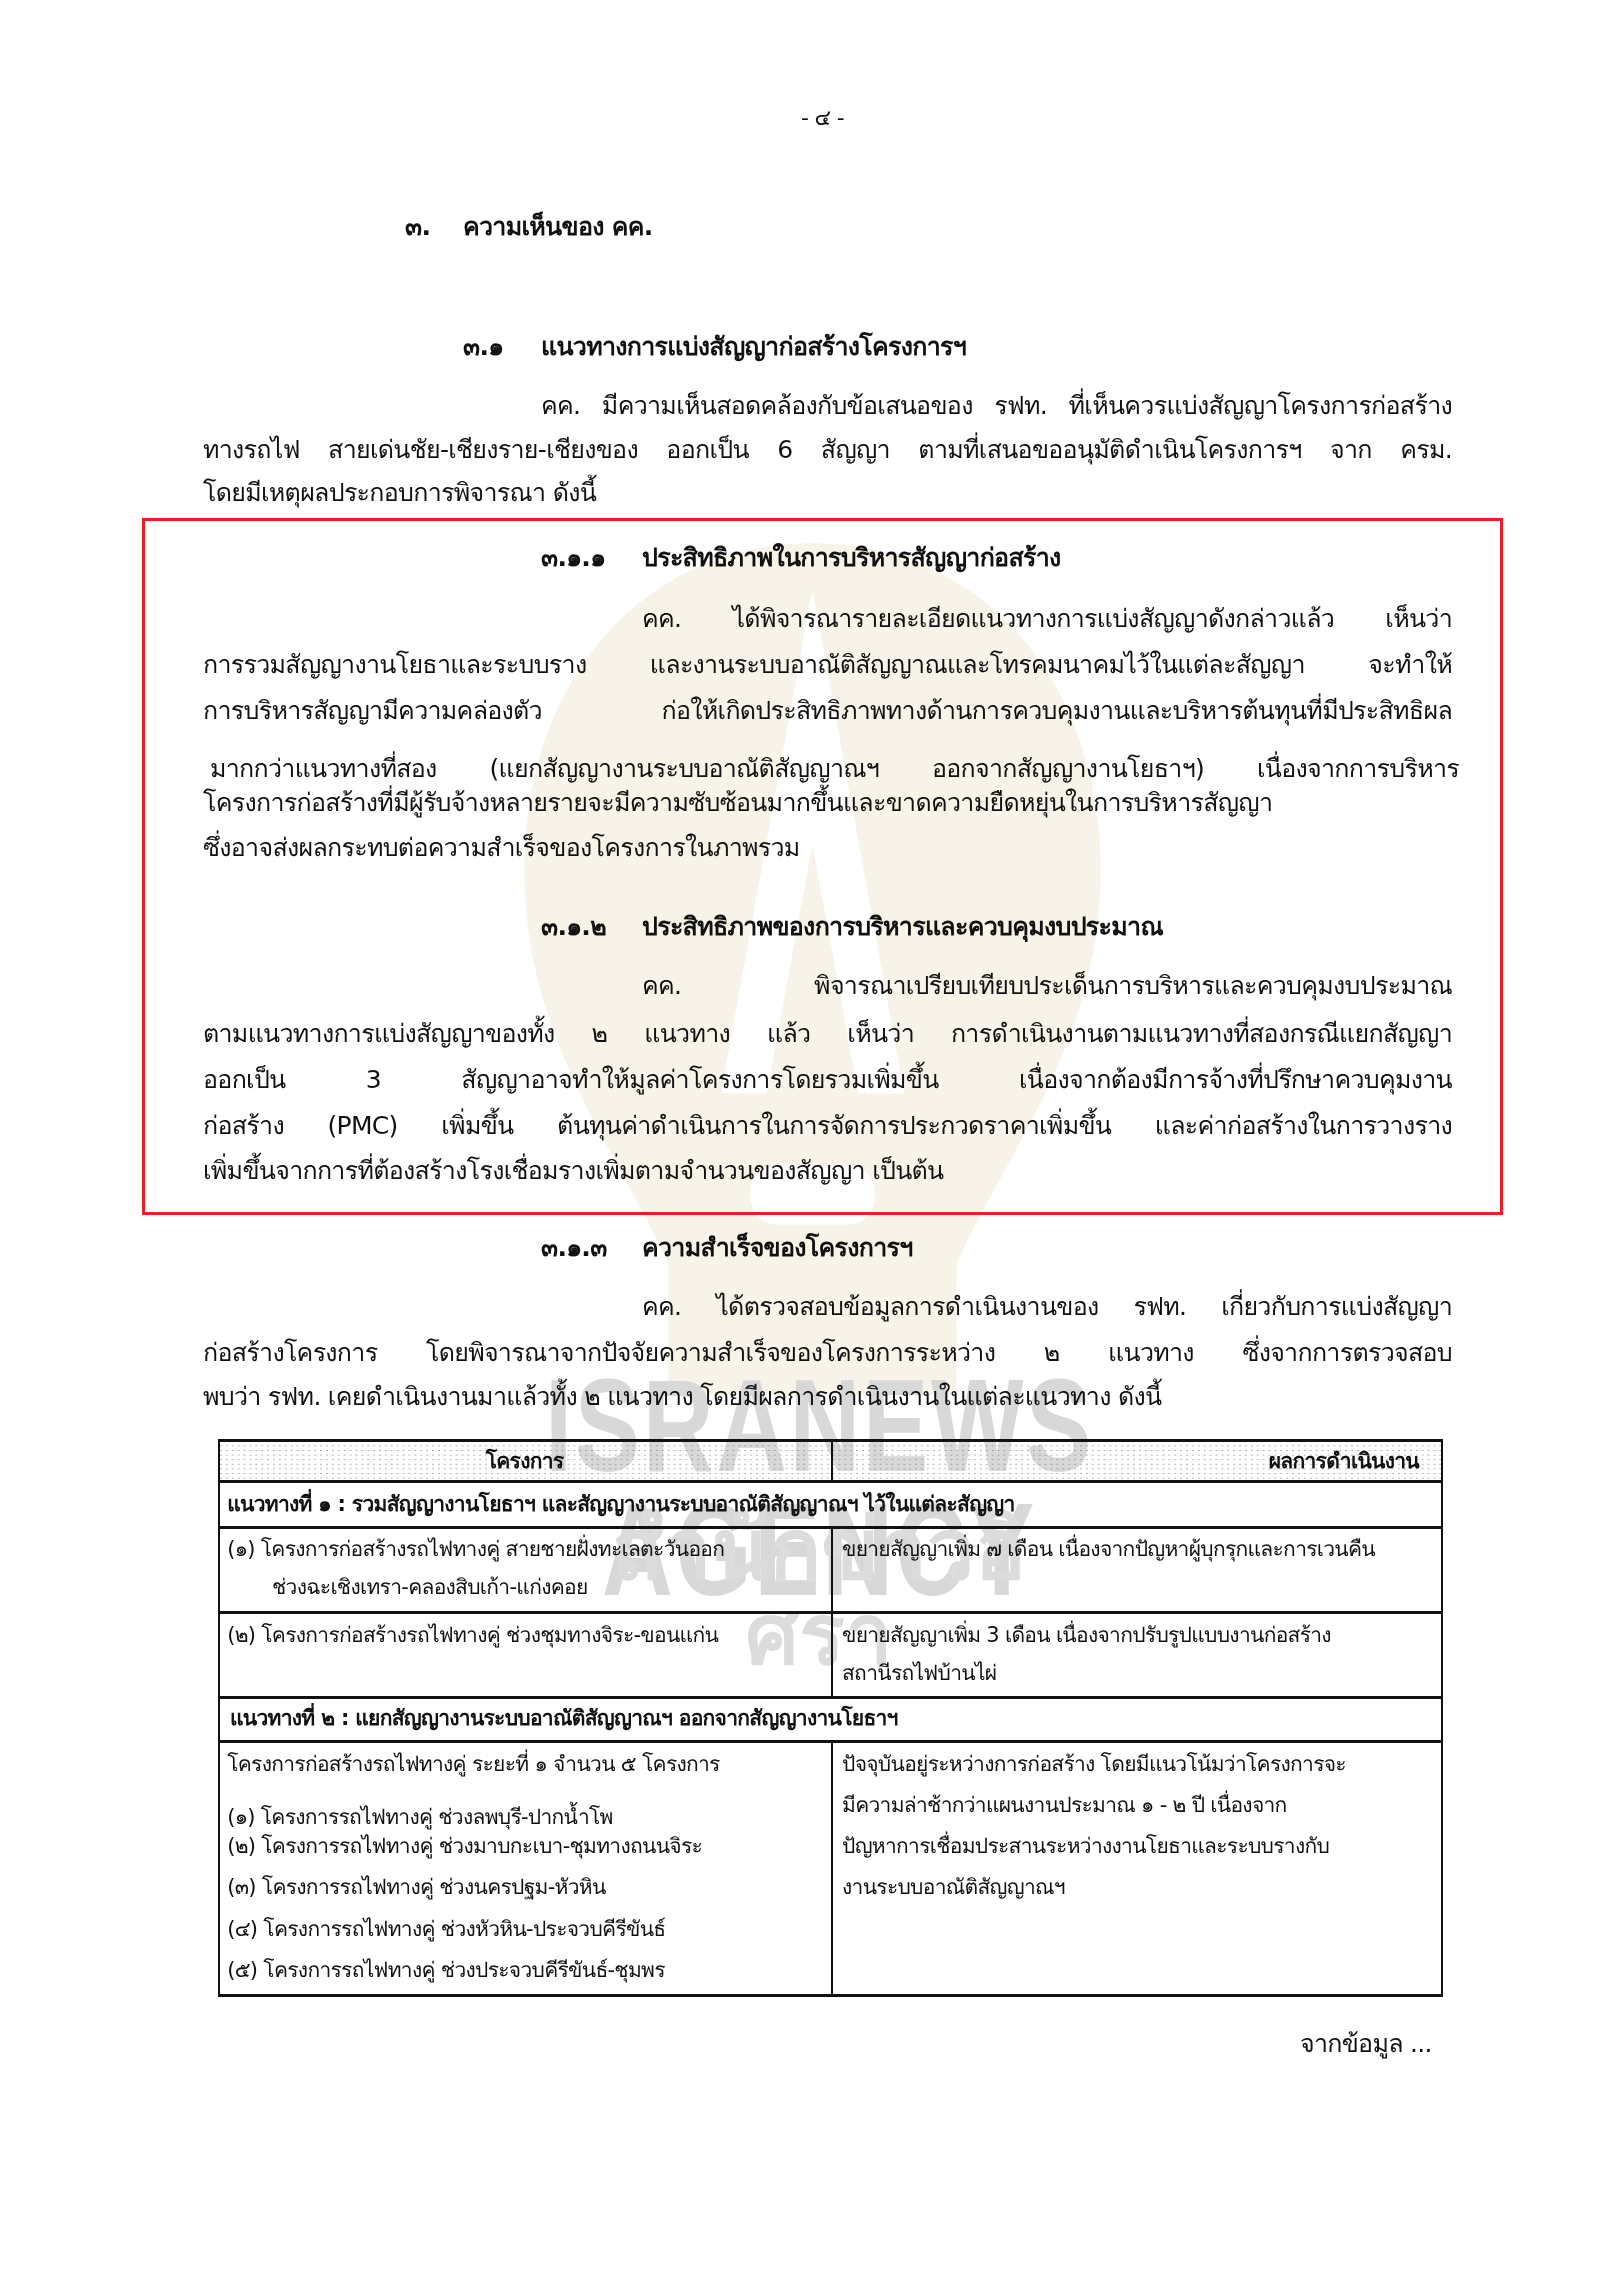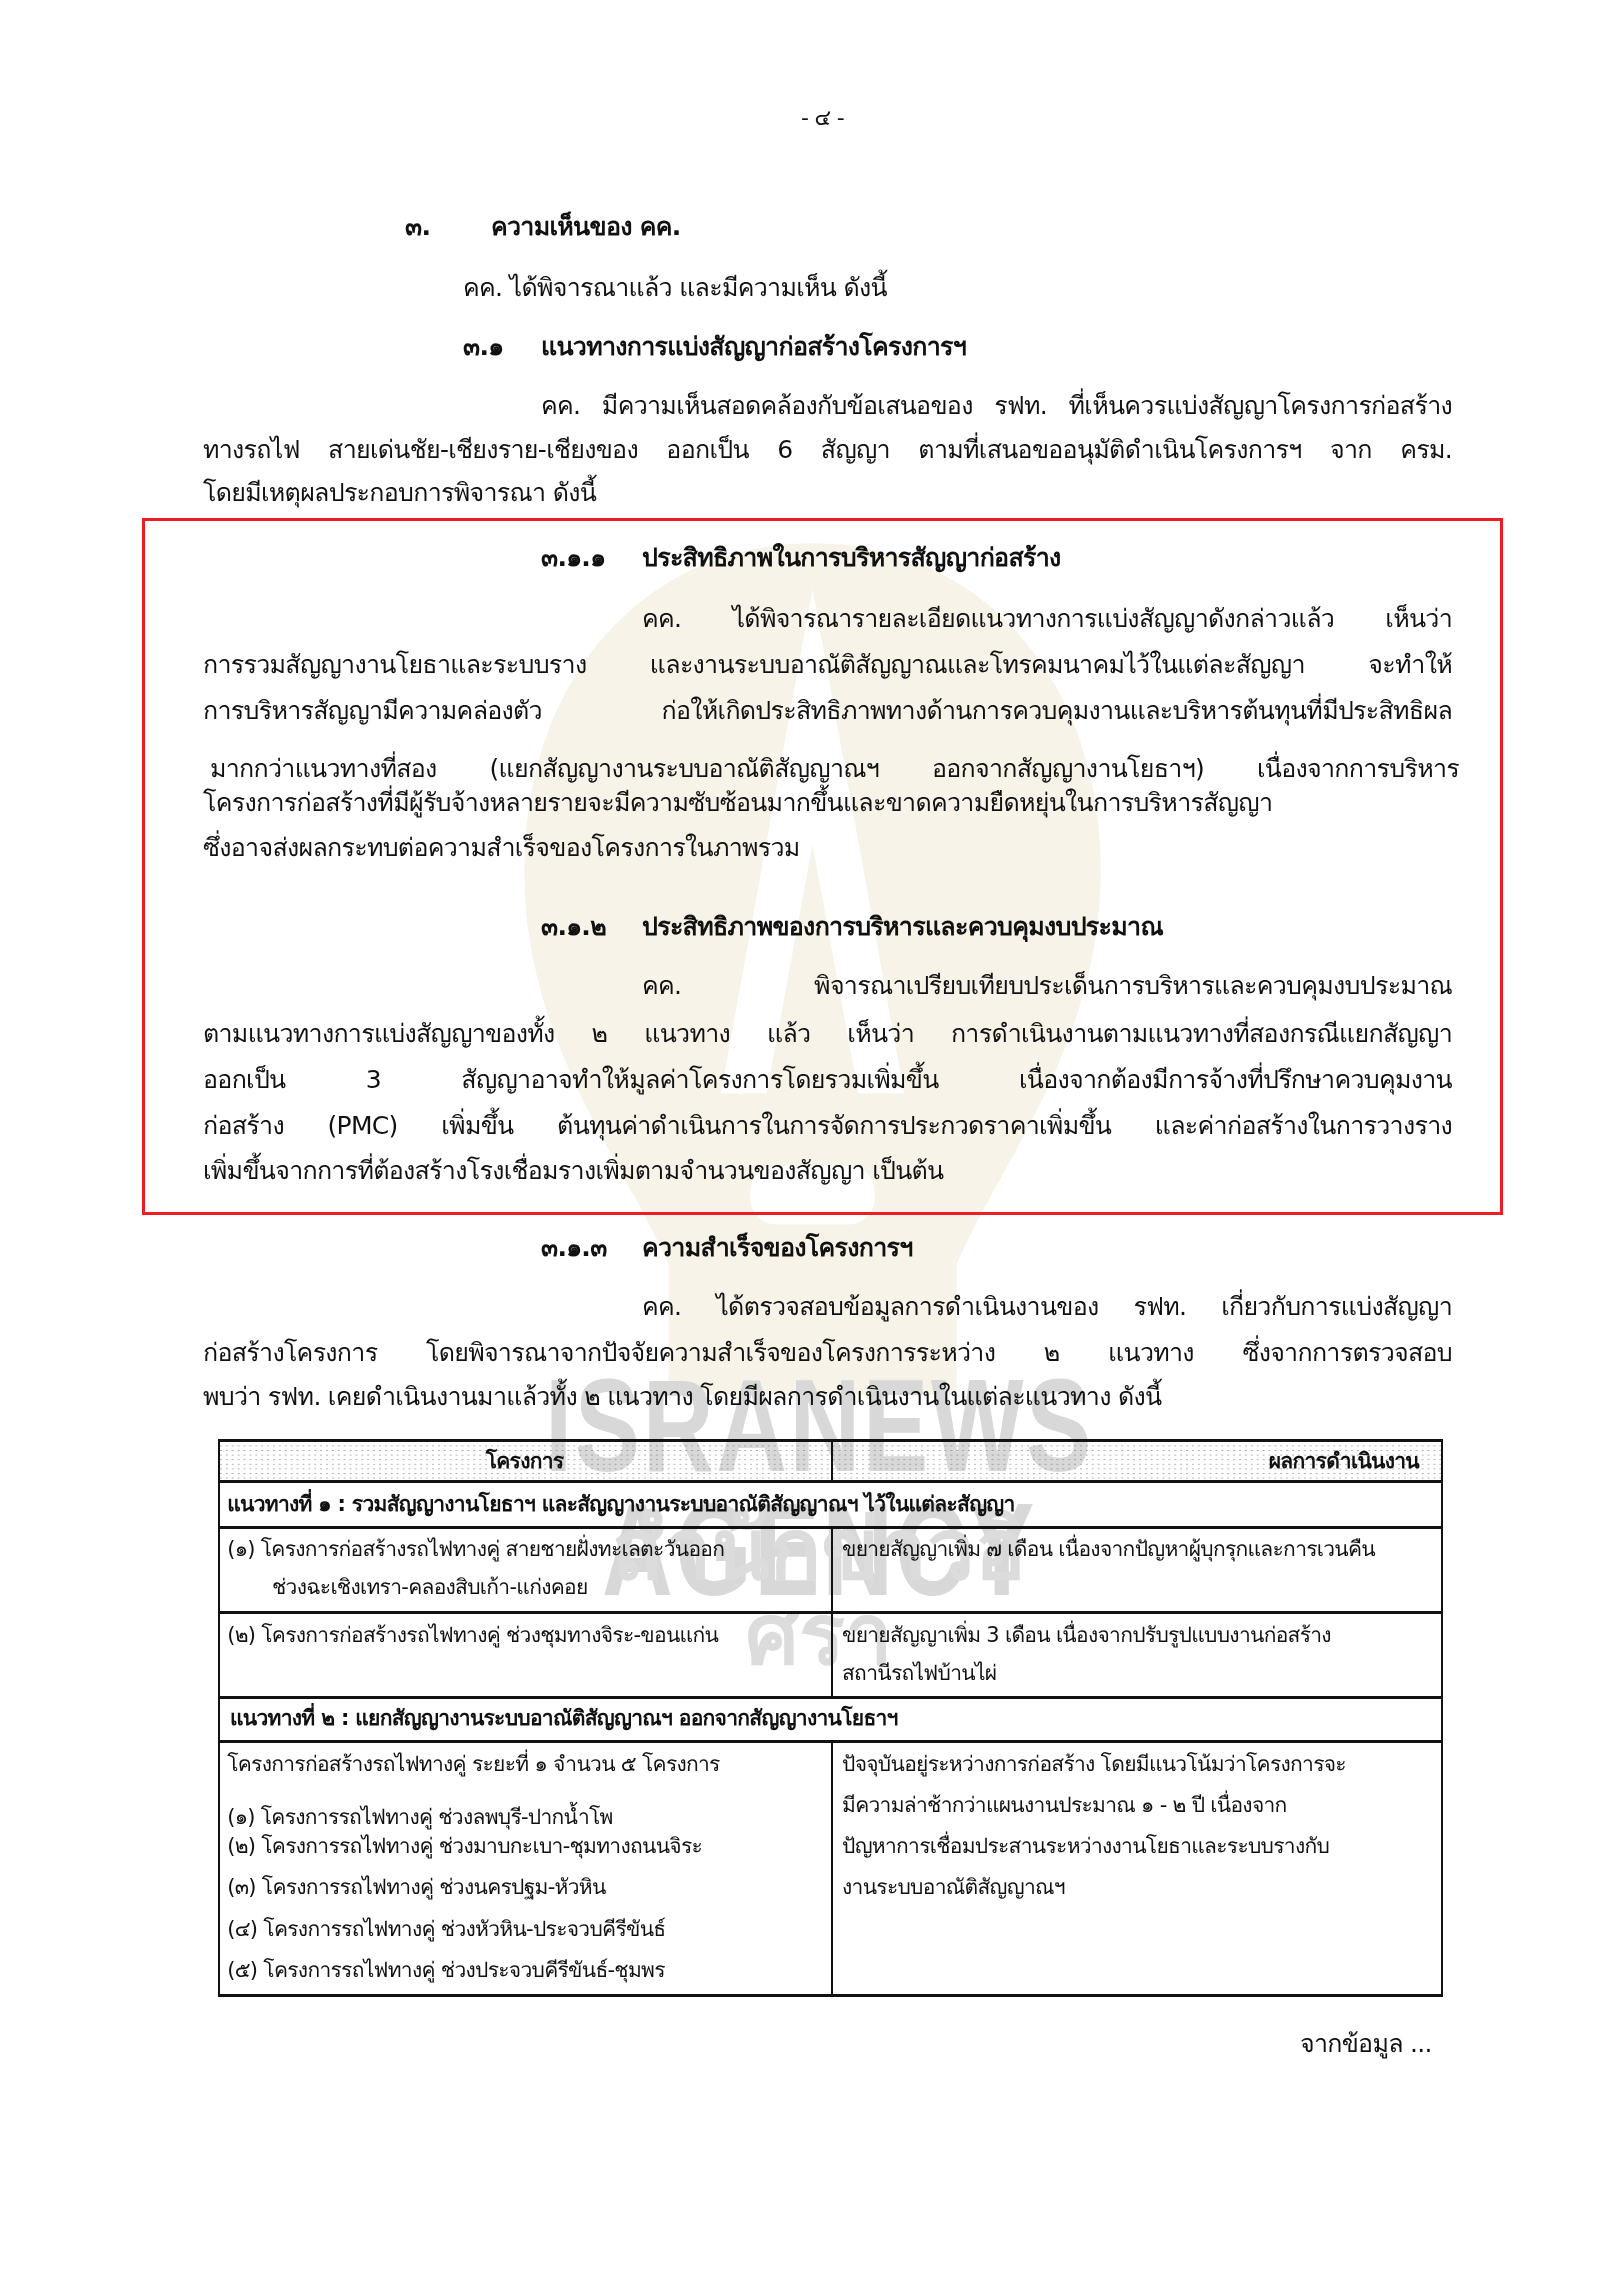--- a/index.html
+++ b/index.html
@@ -61,22 +61,21 @@
   <rect x="455" y="1010" width="190" height="90" rx="40" fill="#ffffff"></rect>
 </svg>
 <div class="wm-text">ISRANEWS AGENCY</div>
 <div class="wm-text-th">สำนักข่าวอิศรา</div>
 
 <div class="content">
 
   <div class="abs t" style="left:801px; top:95px; font-size:22px;">- ๔ -</div>
 
   <div class="abs t b" style="left:405px; top:204px;">๓.</div>
-  <div class="abs t b" style="left:463px; top:204px;margin-left:28px;">ความเห็นของ คค.</div>
-  <div class="abs t" style="left:463px; top:265px;">คค. ได้พิจารณาแล้ว และมีความเห็น ดังนี้</div>
+  <div class="abs t b" style="left:463px; top:204px;">ความเห็นของ คค.</div>
 
   <div class="abs t b" style="left:463px; top:324px;">๓.๑</div>
   <div class="abs t b" style="left:541px; top:324px;">แนวทางการแบ่งสัญญาก่อสร้างโครงการฯ</div>
   <div class="abs t just" style="left:541px; top:383px; width:911px;">คค. มีความเห็นสอดคล้องกับข้อเสนอของ รฟท. ที่เห็นควรแบ่งสัญญาโครงการก่อสร้าง</div>
   <div class="abs t just" style="left:203px; top:427px; width:1249px;">ทางรถไฟ สายเด่นชัย-เชียงราย-เชียงของ ออกเป็น 6 สัญญา ตามที่เสนอขออนุมัติดำเนินโครงการฯ จาก ครม.</div>
   <div class="abs t" style="left:203px; top:470px;">โดยมีเหตุผลประกอบการพิจารณา ดังนี้</div>
 
   <div class="red-box"></div>
 
   <div class="abs t b" style="left:541px; top:535px;">๓.๑.๑</div>

